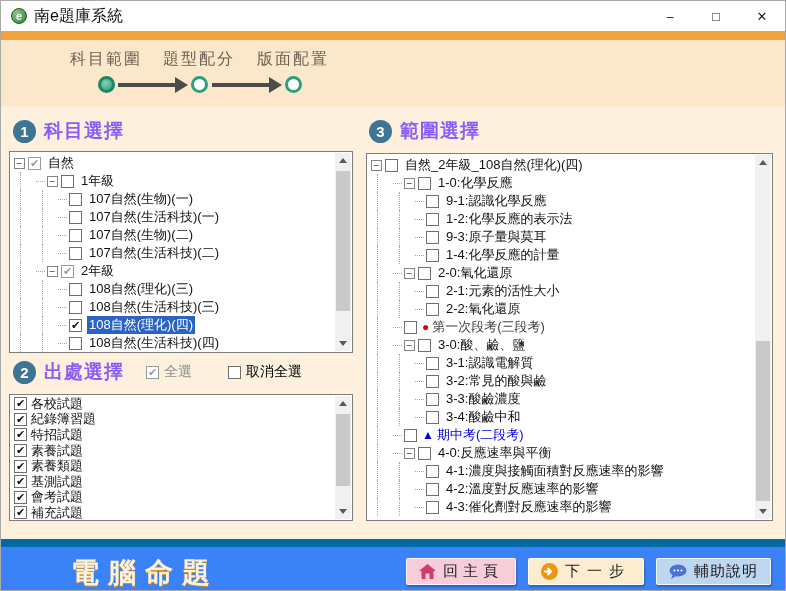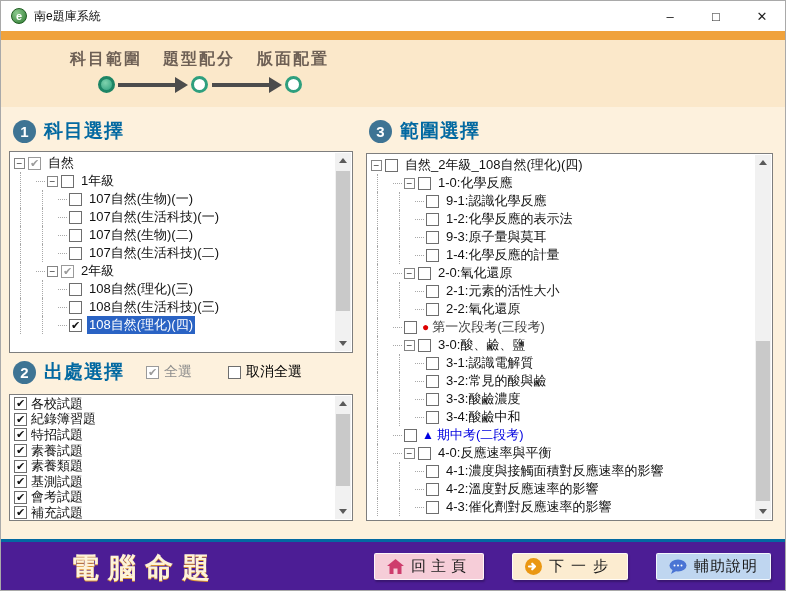--- a/index.html
+++ b/index.html
@@ -2,38 +2,38 @@
 <html><head>
 <meta charset="utf-8">
 <style>
   * { margin:0; padding:0; box-sizing:border-box; }
   body { font-family:"Liberation Sans","DejaVu Sans",sans-serif; background:#555; }
   #window { position:relative; width:786px; height:591px; background:#fdf1dd; border:1px solid #a9a9a9; overflow:hidden; }
 
   
   .titlebar { position:absolute; top:0; left:0; right:0; height:30px; background:#ffffff; display:flex; align-items:center; padding-left:10px; }
   .app-icon { width:16px; height:16px; border-radius:50%; background:radial-gradient(circle at 35% 30%, #8cc98e, #2f7d32); border:1px solid #1d5c20; color:#fff; font-size:11px; font-weight:bold; display:flex; align-items:center; justify-content:center; line-height:1; }
-  .win-title { margin-left:7px; font-size:12px; color:#111; }
+  .win-title { margin-left:7px; font-size:16px; color:#111; }
   .win-controls { margin-left:auto; display:flex; height:30px; }
   .win-btn { width:46px; height:30px; display:flex; align-items:center; justify-content:center; font-size:13px; color:#222; cursor:default; }
 
   .accent-strip { position:absolute; top:30px; left:0; right:0; height:9px; background:#f0a23c; }
 
   
   .stepbar { position:absolute; top:39px; left:0; right:0; height:67px; background:#fbe8ca; }
-  .step-label { position:absolute; top:9px; width:110px; text-align:center; font-size:16px; font-weight:bold; color:#6e6055; letter-spacing:2px; }
+  .step-label { position:absolute; top:9px; width:110px; text-align:center; font-size:16px; font-weight:normal; color:#6e6055; letter-spacing:2px; }
   .step-circle { position:absolute; top:36px; width:17px; height:17px; border-radius:50%; background:#fff; border:3px solid #2e9f7e; }
   .step-circle.active { background:radial-gradient(circle at 40% 35%, #7fd3ae, #2e9f7e); border-color:#1d8565; }
   .step-arrow { position:absolute; top:43px; height:4px; background:#4c4c4c; }
   .step-arrow:after { content:""; position:absolute; right:-12px; top:-6px; border-left:13px solid #4c4c4c; border-top:8px solid transparent; border-bottom:8px solid transparent; }
 
   
   .sec-head { position:absolute; display:flex; align-items:center; gap:8px; }
   .num-badge { width:23px; height:23px; border-radius:50%; background:#3e7494; color:#fff; font-size:15px; font-weight:bold; display:flex; align-items:center; justify-content:center; }
-  .sec-title { font-size:19px; font-weight:bold; color:#0369a1; letter-spacing:1px; }
+  .sec-title { font-size:19px; font-weight:bold; color:#8b5cf6; letter-spacing:1px; }
 
   
   .databox { position:absolute; background:#fff; border:1px solid #7e7e7e; overflow:hidden; }
 
   
   .tree-row { display:flex; align-items:center; height:18px; font-size:13px; color:#111; white-space:nowrap; padding-left:3px; }
   .guide { width:16px; align-self:stretch; border-left:1px dotted #a8a8a8; margin-left:6px; flex:none; }
   .hline { width:9px; border-top:1px dotted #a8a8a8; margin-right:2px; flex:none; }
   .expander { width:11px; height:11px; border:1px solid #848484; background:#fff; color:#333; font-size:10px; line-height:9px; text-align:center; margin-right:3px; flex:none; }
   .checkbox { width:13px; height:13px; border:1px solid #6e6e6e; background:#fff; display:inline-flex; align-items:center; justify-content:center; font-size:11px; line-height:1; margin-right:5px; flex:none; }
@@ -58,23 +58,23 @@
 
   
   .inline-check { display:flex; align-items:center; gap:5px; font-size:14px; }
   .inline-check .checkbox { margin-right:0; }
   .inline-check.dim { color:#8d8d8d; }
 
   
   .pill-btn { position:absolute; width:122px; height:27px; border-radius:14px; border:1px solid #75756c; background:linear-gradient(#fbfbf7,#d6d6cc); font-size:16px; font-weight:bold; color:#1c1c1c; display:flex; align-items:center; justify-content:center; letter-spacing:1px; box-shadow:0 1px 2px rgba(0,0,0,.35); }
 
   
-  .footer { position:absolute; left:0; right:0; bottom:0; height:51px; background:#4c1d95; border-top:3px solid #0369a1; }
+  .footer { position:absolute; left:0; right:0; bottom:0; height:51px; background:#3b82f6; border-top:8px solid #0369a1; }
   .brand { position:absolute; left:70px; top:7px; font-size:28px; font-weight:bold; color:#fdf3d9; letter-spacing:9px; text-shadow:0 1px 0 #d98f2e; }
-  .foot-buttons { position:absolute; right:14px; top:11px; display:flex; gap:28px; }
+  .foot-buttons { position:absolute; right:14px; top:11px; display:flex; gap:12px; }
   .foot-btn { height:27px; display:flex; align-items:center; gap:7px; padding:0 12px; border:1px solid rgba(255,255,255,.8); box-shadow:1px 2px 2px rgba(0,0,0,.25); font-size:15px; color:#1a1a1a; border-radius:2px; }
   .foot-btn.home { background:#f6cdd8; letter-spacing:5px; }
   .foot-btn.help { background:#bfd6f0; letter-spacing:1px; }
   .foot-btn.next { background:#fcecd0; letter-spacing:7px; }
   .foot-btn svg { flex:none; }
 </style>
 </head>
 <body>
 
 <div id="window">
@@ -169,20 +169,27 @@
           <span class="hline"></span>
           <span class="checkbox"></span>
           <span class="tree-label">108自然(生活科技)(三)</span>
         </div>
         <div class="tree-row">
           <span class="guide"></span>
           <span class="guide"></span>
           <span class="hline"></span>
           <span class="checkbox checked">✔</span>
           <span class="tree-label sel">108自然(理化)(四)</span>
+        </div>
+        <div class="tree-row">
+          <span class="guide"></span>
+          <span class="guide"></span>
+          <span class="hline"></span>
+          <span class="checkbox"></span>
+          <span class="tree-label">108自然(生活科技)(四)</span>
         </div>
       </div>
     <div class="vscroll" id="subject-scroll">
       <span class="sb-btn up">
           <span class="tri-up"></span>
         </span>
       <span class="sb-thumb"></span>
       <span class="sb-btn down">
           <span class="tri-down"></span>
         </span>

